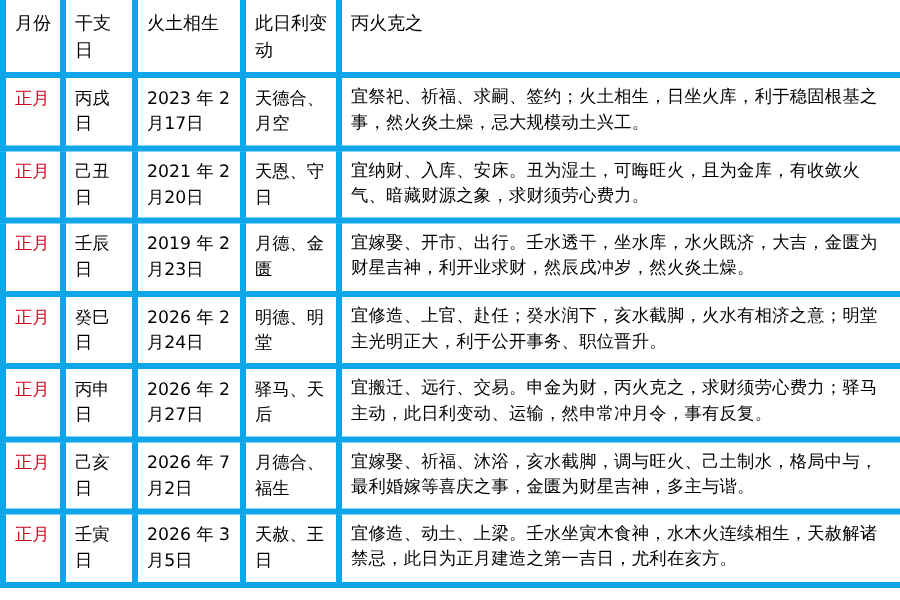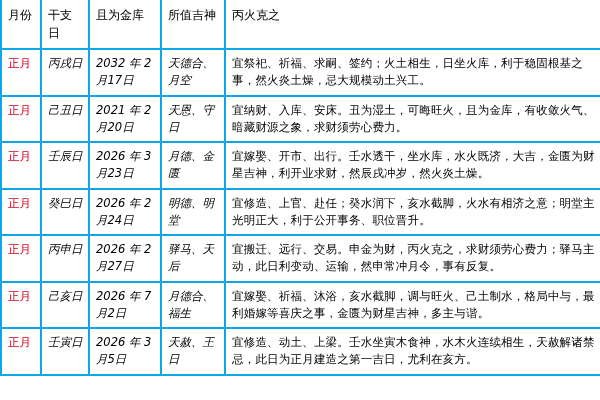--- a/index.html
+++ b/index.html
@@ -21,21 +21,21 @@
     background: #ffffff;
     position: relative;
   }
   table.almanac {
     width: 600px;
     border-collapse: collapse;
     table-layout: fixed;
   }
   table.almanac th,
   table.almanac td {
-    border: 2px solid #0ea5e9;
+    border: 4px solid #0ea5e9;
     vertical-align: top;
     padding: 5px 5px 5px 6px;
     font-size: 11.5px;
     line-height: 1.5;
     word-break: break-all;
   }
   table.almanac thead th {
     background: #ffffff;
     font-weight: normal;
     font-size: 12px;
@@ -58,21 +58,20 @@
     line-height: 1.45;
     letter-spacing: 0px;
   }
   .month-cell .m-red {
     color: #d0021b;
     display: block;
   }
   .gz-cell, .greg-cell, .shen-cell {
     font-size: 12px;
     line-height: 1.5;
-    font-style: italic;
   }
   .yiji-cell {
     font-size: 12px;
     line-height: 1.62;
     letter-spacing: 0.2px;
     font-family: Liberation Mono, monospace;
   }
   .hdr-month { letter-spacing: 0px; }
 </style>
 </head>
@@ -84,50 +83,50 @@
       <col class="c-month">
       <col class="c-gz">
       <col class="c-greg">
       <col class="c-shen">
       <col class="c-yiji">
     </colgroup>
     <thead>
       <tr>
         <th class="hdr-month">月份</th>
         <th>干支日</th>
-        <th>且为金库</th>
-        <th>所值吉神</th>
+        <th>火土相生</th>
+        <th>此日利变动</th>
         <th>丙火克之</th>
       </tr>
     </thead>
     <tbody>
       <tr>
         <td class="month-cell">
           <span class="m-red">正月</span>
         </td>
         <td class="gz-cell">丙戌日</td>
-        <td class="greg-cell">2032 年 2 月17日</td>
+        <td class="greg-cell">2023 年 2 月17日</td>
         <td class="shen-cell">天德合、月空</td>
         <td class="yiji-cell">宜祭祀、祈福、求嗣、签约；火土相生，日坐火库，利于稳固根基之事，然火炎土燥，忌大规模动土兴工。</td>
       </tr>
       <tr>
         <td class="month-cell">
           <span class="m-red">正月</span>
         </td>
         <td class="gz-cell">己丑日</td>
         <td class="greg-cell">2021 年 2 月20日</td>
         <td class="shen-cell">天恩、守日</td>
         <td class="yiji-cell">宜纳财、入库、安床。丑为湿土，可晦旺火，且为金库，有收敛火气、暗藏财源之象，求财须劳心费力。</td>
       </tr>
       <tr>
         <td class="month-cell">
           <span class="m-red">正月</span>
         </td>
         <td class="gz-cell">壬辰日</td>
-        <td class="greg-cell">2026 年 3 月23日</td>
+        <td class="greg-cell">2019 年 2 月23日</td>
         <td class="shen-cell">月德、金匮</td>
         <td class="yiji-cell">宜嫁娶、开市、出行。壬水透干，坐水库，水火既济，大吉，金匮为财星吉神，利开业求财，然辰戌冲岁，然火炎土燥。</td>
       </tr>
       <tr>
         <td class="month-cell">
           <span class="m-red">正月</span>
         </td>
         <td class="gz-cell">癸巳日</td>
         <td class="greg-cell">2026 年 2 月24日</td>
         <td class="shen-cell">明德、明堂</td>

